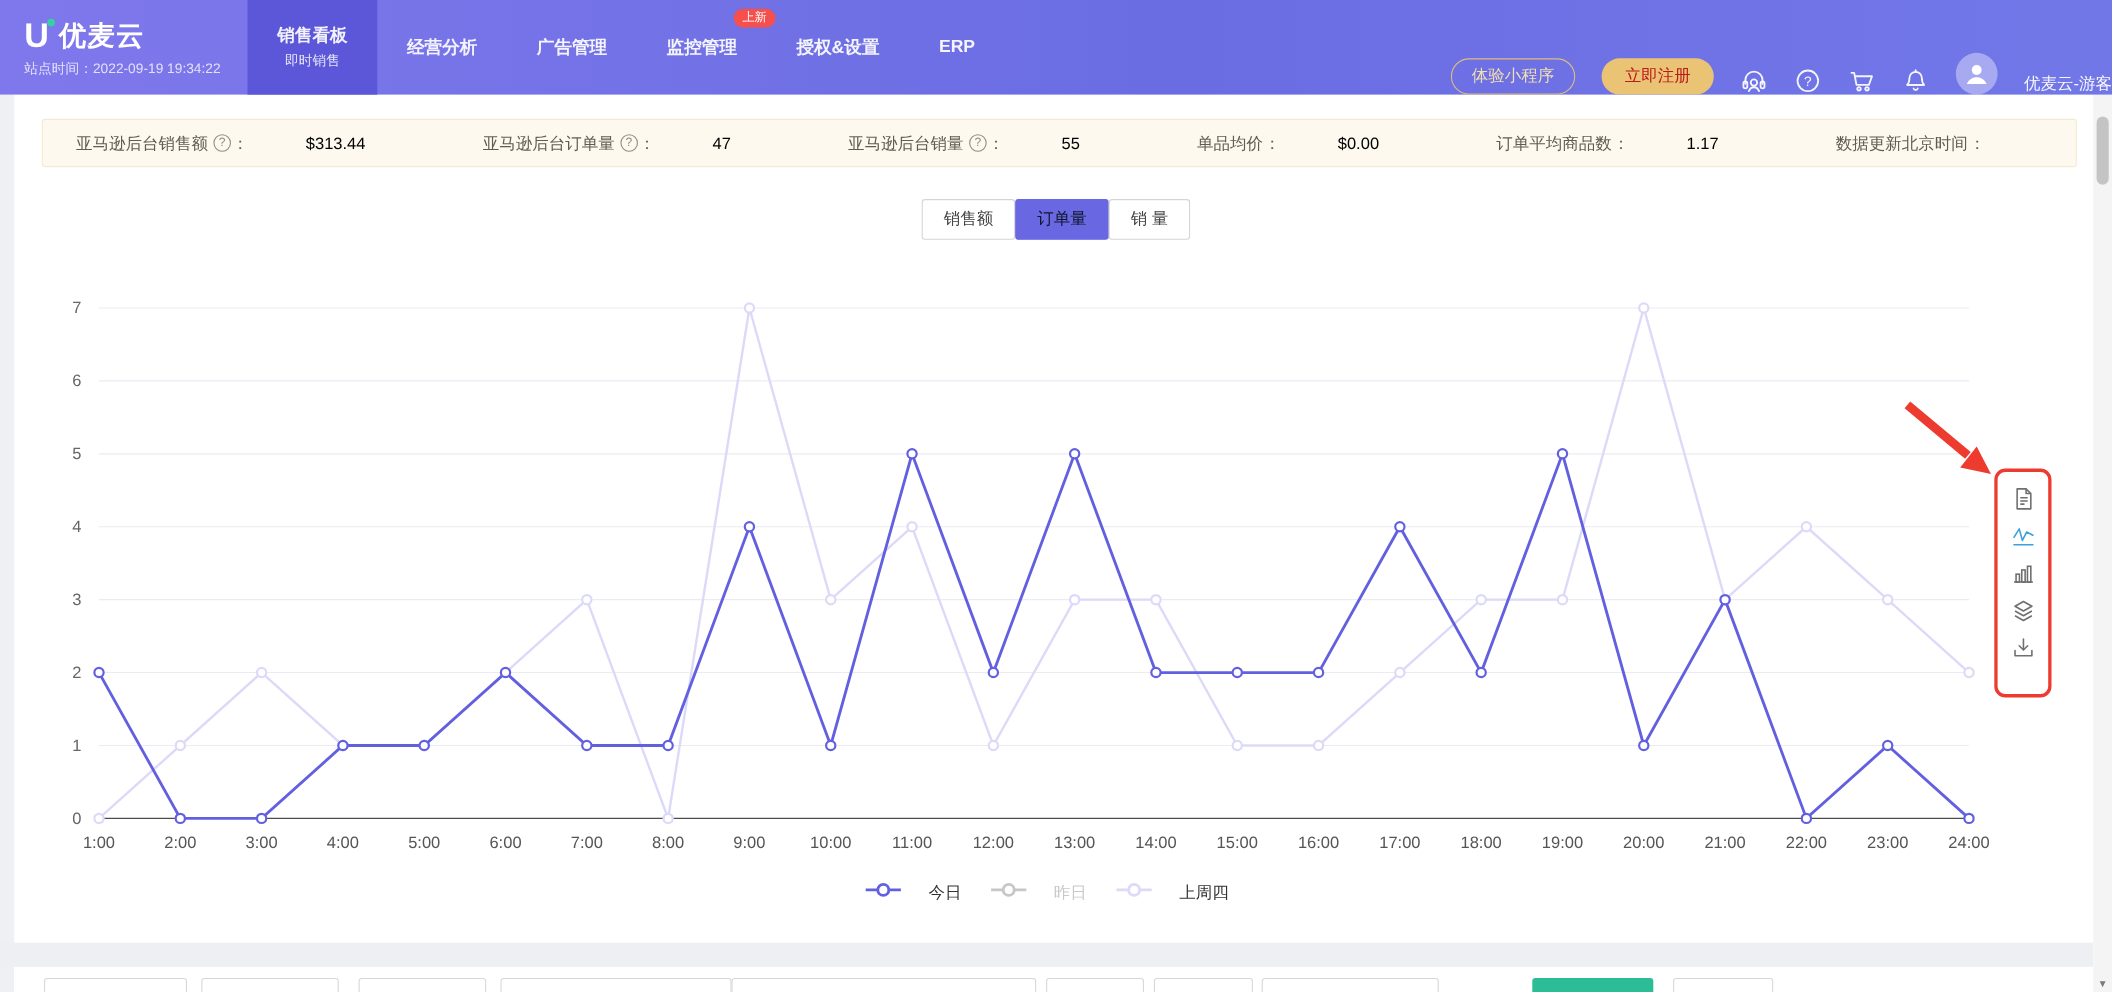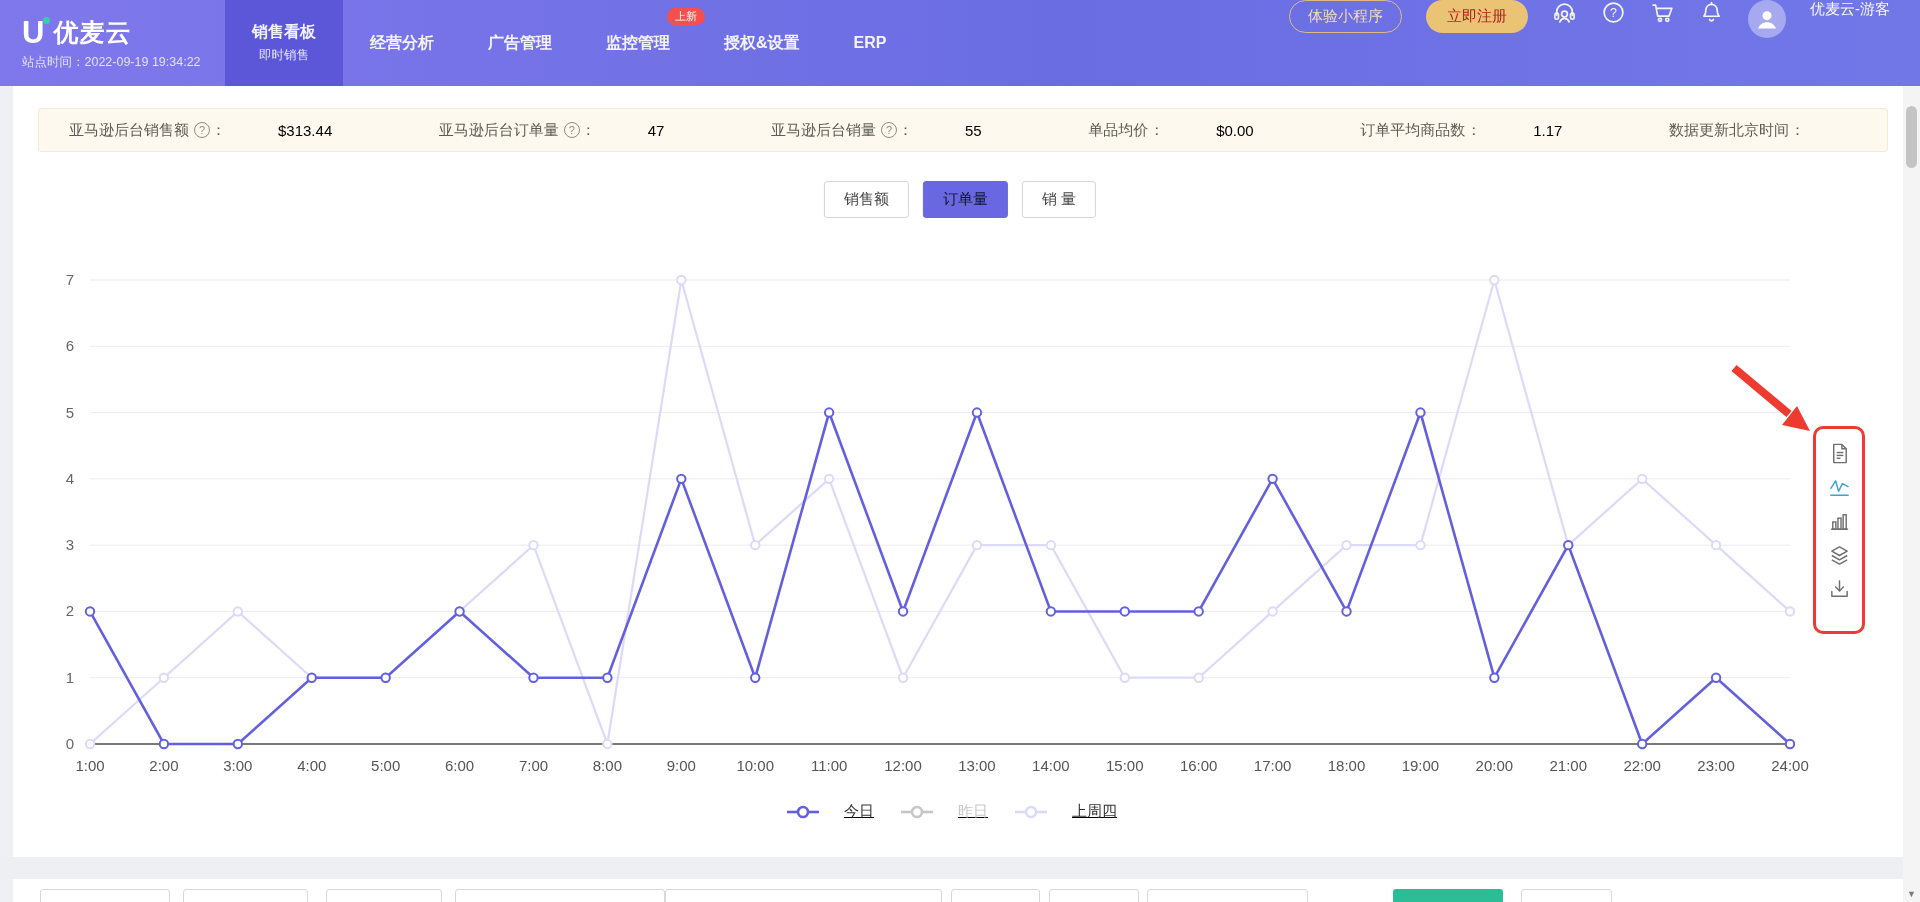--- a/index.html
+++ b/index.html
@@ -18,21 +18,21 @@
   .logo-text { font-size:25px; font-weight:700; letter-spacing:1px; }
   .site-time { margin-top:5px; font-size:12.5px; color:rgba(255,255,255,.78); }
   .nav-menu { display:flex; align-items:stretch; }
   .nav-item { position:relative; padding:0 27px; display:flex; flex-direction:column;
               justify-content:center; align-items:center; font-size:16px; font-weight:600;
               color:rgba(255,255,255,.92); cursor:pointer; white-space:nowrap; }
   .nav-item.active { background:#5b57d8; }
   .nav-item-sub { margin-top:4px; font-size:12.5px; font-weight:400; color:rgba(255,255,255,.85); }
   .nav-badge { position:absolute; top:8px; right:-8px; background:#f5504e; color:#fff;
                font-size:11px; font-weight:400; padding:2px 8px; border-radius:9px; line-height:1.2; }
-  .nav-right { margin-left:auto; display:flex; align-items:flex-start; gap:24px; padding-right:30px; }
+  .nav-right { margin-left:auto; display:flex; align-items:flex-end; gap:24px; }
   .btn-outline-gold { height:33px; padding:0 18px; border-radius:17px; background:transparent;
                       border:1px solid #dcbc82; color:#f3dfae; font-size:15px; cursor:pointer; }
   .btn-gold { height:33px; padding:0 21px; border-radius:17px; background:#eac374; border:none;
               color:#b91c1c; font-size:15px; cursor:pointer; }
   .nav-ico { width:25px; height:25px; color:rgba(255,255,255,.92); cursor:pointer; display:block; }
   .avatar { width:38px; height:38px; border-radius:50%; background:rgba(255,255,255,.38);
             display:flex; align-items:center; justify-content:center; cursor:pointer; }
   .avatar svg { width:30px; height:30px; }
   .username { font-size:15px; color:rgba(255,255,255,.95); }
 
@@ -46,30 +46,30 @@
                display:flex; align-items:center; justify-content:space-between; padding:12px 30px; }
   .stat-item { display:flex; align-items:center; font-size:15px; color:#5f5c55; white-space:nowrap; }
   .stat-help { width:16px; height:16px; border:1px solid #8f8c84; border-radius:50%;
                display:inline-flex; align-items:center; justify-content:center;
                font-size:11px; color:#8f8c84; margin-left:5px; cursor:pointer; }
   .stat-sep { margin:0 4px 0 1px; }
   .stat-value { color:#000000;margin-left:48px; }
 
   
   .tabs { position:absolute; top:181px; left:50%; transform:translateX(-50%);
-          display:flex; gap:14px; }
+          display:flex; }
   .tab-btn { height:37px; padding:0 19px; background:#fff; border:1px solid #d5d5d5;
              border-radius:3px; font-size:15px; color:#444; cursor:pointer; white-space:nowrap; }
   .tab-btn.active { background:#6a67e3; border-color:#6a67e3; color:#0f172a; }
 
   
   .chart-wrap { position:absolute; left:30px; top:264px; width:1840px; height:535px; }
   .legend { position:absolute; top:802px; left:0; width:1903px; display:flex;
             justify-content:center; gap:26px; align-items:center; }
-  .legend-item { display:flex; align-items:center; gap:24px; cursor:pointer;text-decoration:underline; }
+  .legend-item { display:flex; align-items:flex-start; gap:24px; cursor:pointer; }
   .legend-label { font-size:15px; color:#333; }
   .legend-item.off .legend-label { color:#c9c9c9; }
 
   
   .toolbox { position:absolute; left:1813px; top:426px; width:52px; height:208px;
              background:#fff; border:3px solid #ed3b2f; border-radius:10px;
              display:flex; flex-direction:column; align-items:center; gap:11px;
              padding-top:13px; z-index:20; }
   .tb-ico { width:23px; height:23px; color:#6f6f6f; cursor:pointer; display:block; }
   .tb-ico.active { color:#3ea0d8; }

